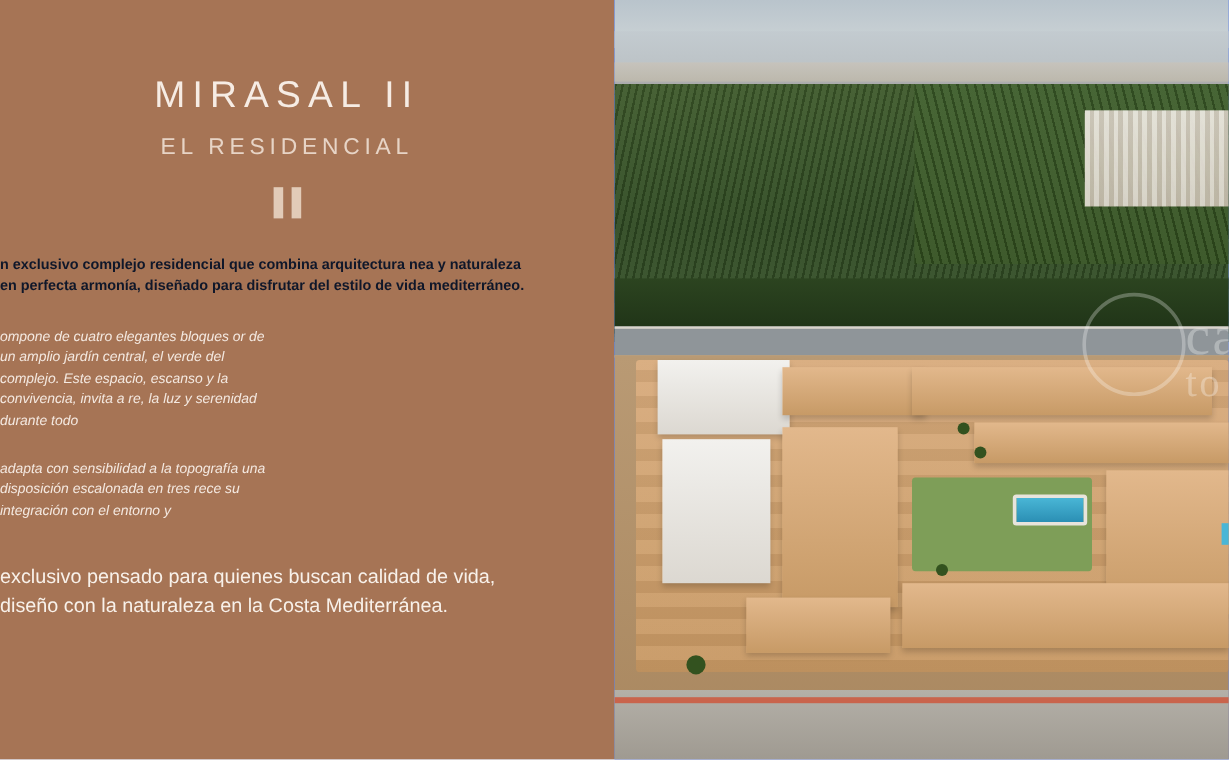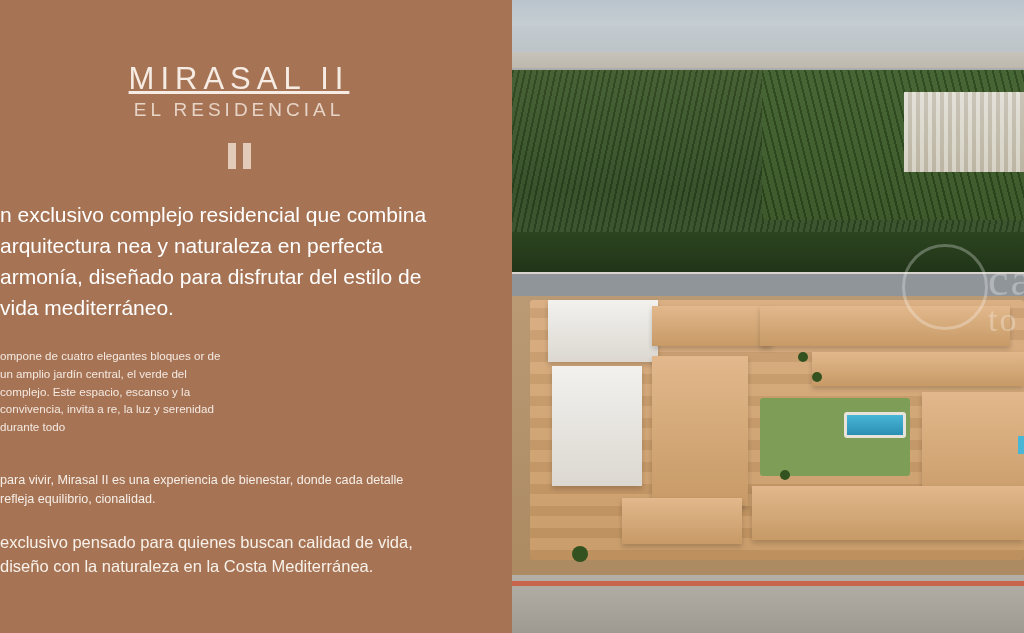--- a/index.html
+++ b/index.html
@@ -36,24 +36,23 @@
     padding: 52px 34px 20px 70px;
   }
 
   .title-block { text-align: center; margin-top: 10px; }
   .main-title {
     font-size: 31px;
     letter-spacing: 6px;
     font-weight: 400;
     color: #f6ece4;
     line-height: 1.1;
-    text-decoration: underline;
   }
   .sub-title {
-    margin-top: 3px;
+    margin-top: 16px;
     font-size: 19px;
     letter-spacing: 4px;
     font-weight: 300;
     color: #e7d4c6;
   }
   .logo-mark {
     margin: 22px auto 0 auto;
     width: 34px;
     height: 26px;
     display: flex;
@@ -62,39 +61,39 @@
   }
   .logo-mark i {
     display: block;
     width: 8px;
     height: 26px;
     background: #e2cbb8;
   }
 
   .lead {
     margin-top: 30px;
-    font-size: 21px;
+    font-size: 12px;
     line-height: 1.48;
-    color: #ffffff;
-    font-weight: 400;
+    color: #0f172a;
+    font-weight: 700;
     padding-right: 40px;
   }
 
   .cols {
     display: flex;
     margin-top: 24px;
     gap: 26px;
   }
   .col {
     width: 50%;
     font-size: 11.6px;
     line-height: 1.52;
     color: #f4e9e1;
   }
-  .col p { margin-bottom: 14px; }
+  .col p { margin-bottom: 14px; font-style: italic; }
   .col .sp { margin-bottom: 22px; }
 
   .closing {
     margin-top: 14px;
     font-size: 12.6px;
     line-height: 1.5;
     color: #f6eee7;
     padding-right: 60px;
   }
   .final {
@@ -236,26 +235,26 @@
           <i></i>
             <i></i>
         </div>
       </div>
 
       <div class="lead">n exclusivo complejo residencial que combina arquitectura nea y naturaleza en perfecta armonía, diseñado para disfrutar del estilo de vida mediterráneo.</div>
 
       <div class="cols">
         <div class="col">
           <p class="sp">ompone de cuatro elegantes bloques or de un amplio jardín central, el verde del complejo. Este espacio, escanso y la convivencia, invita a re, la luz y serenidad durante todo</p>
+          <p>adapta con sensibilidad a la topografía una disposición escalonada en tres rece su integración con el entorno y</p>
         </div>
         <div class="col">
         </div>
       </div>
 
-      <div class="closing">para vivir, Mirasal II es una experiencia de bienestar, donde cada detalle refleja equilibrio, cionalidad.</div>
       <div class="final">exclusivo pensado para quienes buscan calidad de vida, diseño con la naturaleza en la Costa Mediterránea.</div>
 
     </div>
   </div>
 
   <div class="right-panel">
     <div class="sky"></div>
     <div class="water"></div>
     <div class="far-town"></div>
     <div class="grove"></div>

